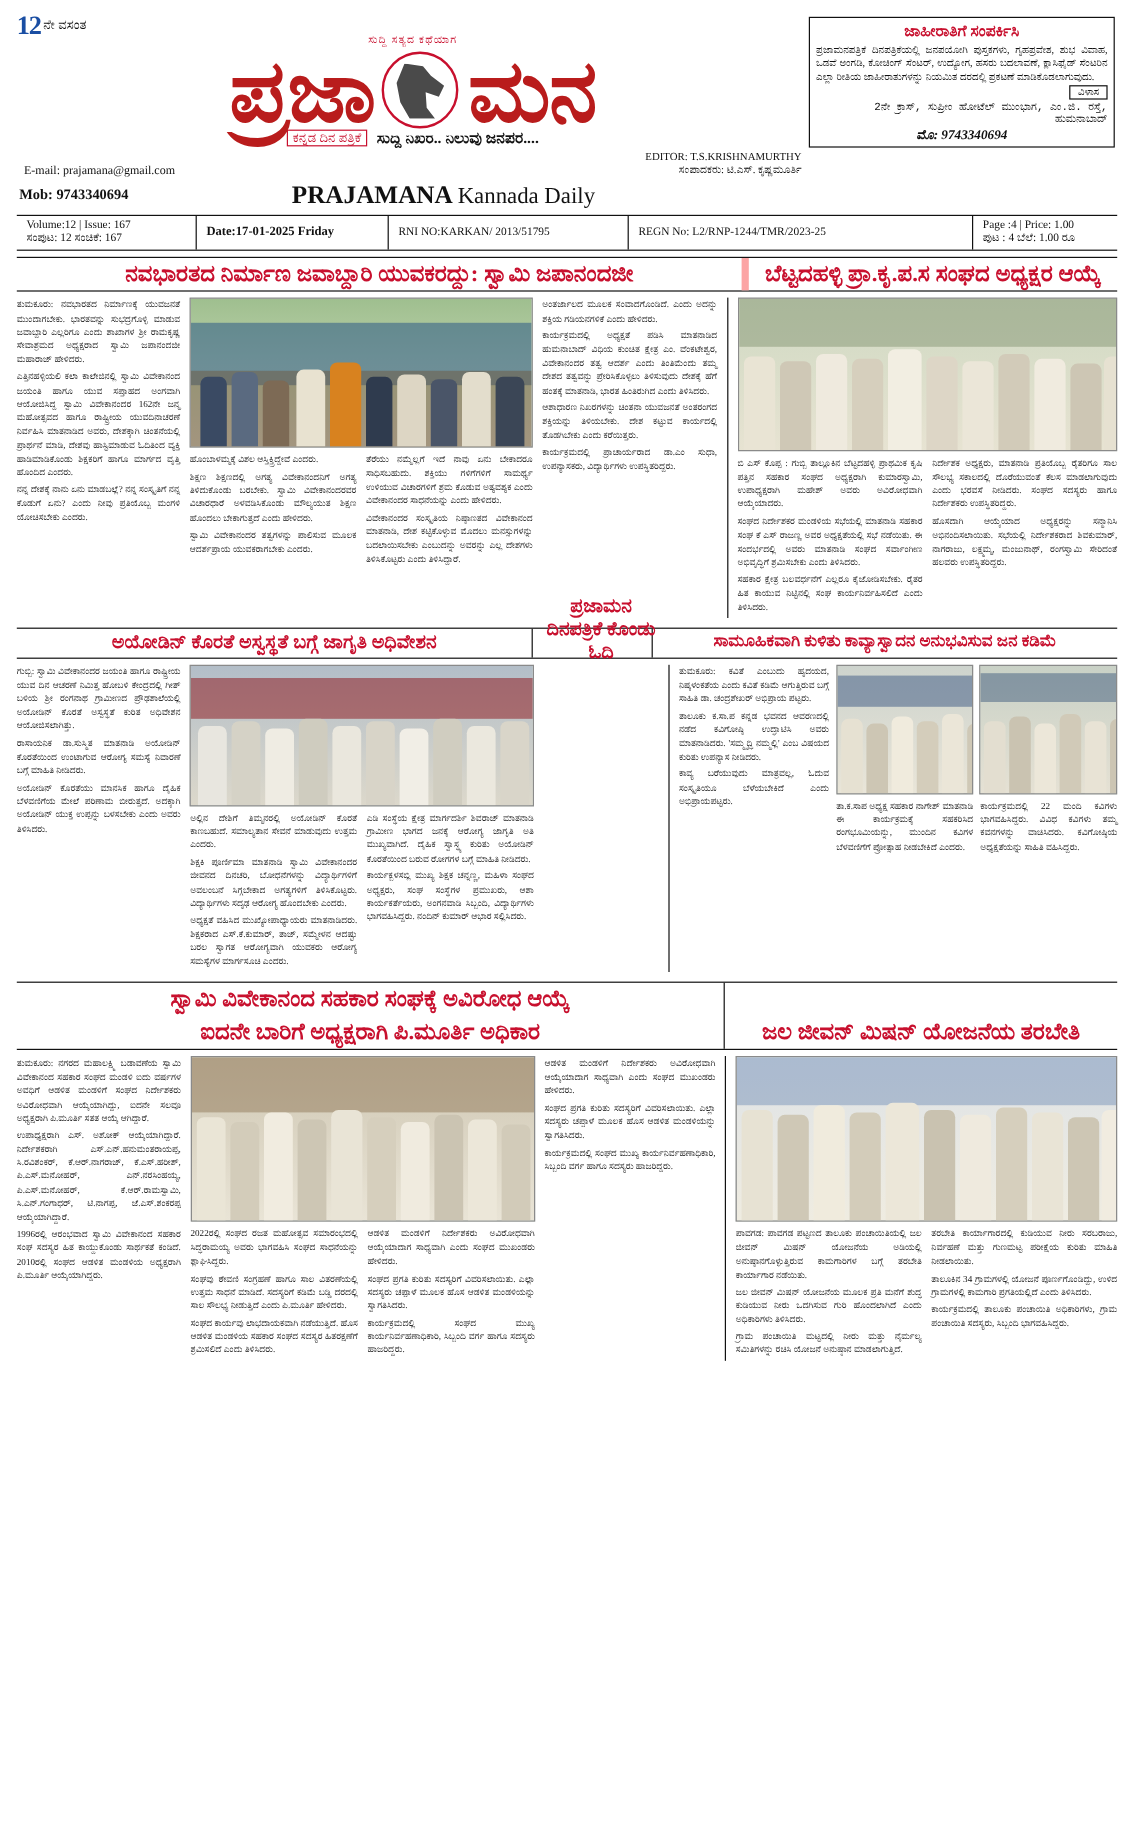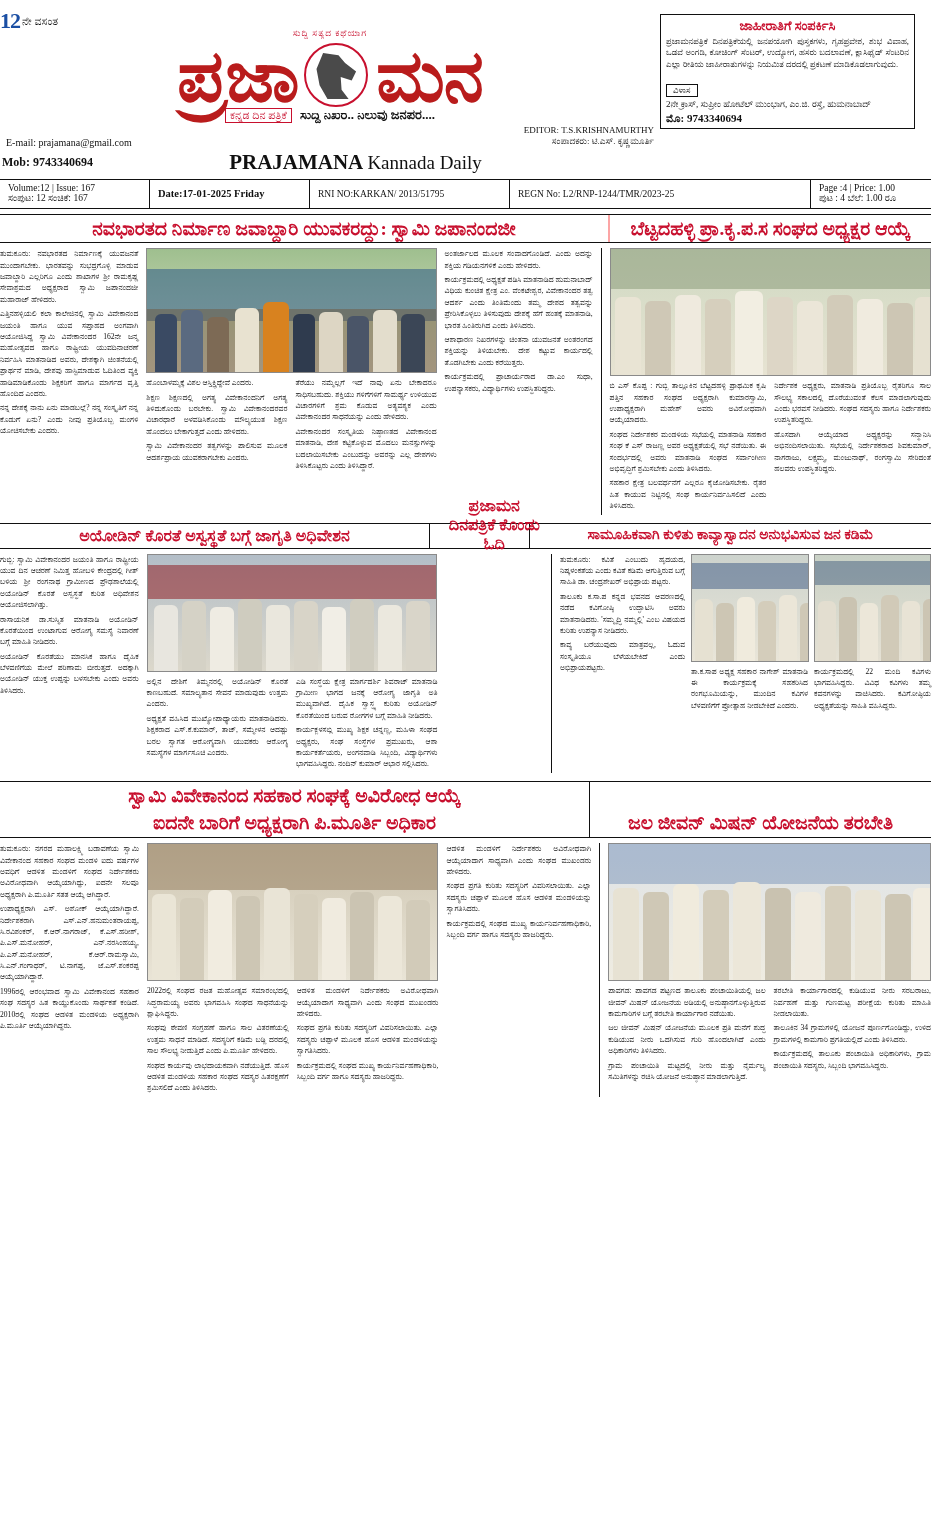--- a/index.html
+++ b/index.html
@@ -4,21 +4,21 @@
 <style>
   * { box-sizing: border-box; }
   html, body { margin:0; padding:0; }
   body {
     width: 945px;
     min-height: 1523px;
     background: #ffffff;
     font-family: "Liberation Serif", serif;
     color: #111;
   }
-  .page { width: 945px; min-height:1523px; padding: 10px 14px 8px 0; position: relative; }
+  .page { width: 945px; min-height:1523px; padding: 10px 14px 8px 14px; position: relative; }
 
   
   .masthead { display:flex; align-items:flex-start; }
   .mh-left { width: 660px; position: relative; }
   .mh-right { width: 255px; border: 1px solid #111; margin-top: 4px; padding: 3px 5px; }
 
   .anniv { display:flex; align-items:center; gap:2px; height:22px; }
   .anniv .num { font-family:"Liberation Serif",serif; font-size:22px; font-weight:bold; color:#1a4ea3; line-height:1; letter-spacing:-1px;}
   .anniv .lbl { font-size:11px; color:#111; }
 
@@ -39,23 +39,23 @@
   .mh-info { display:flex; justify-content:space-between; align-items:flex-end; font-size:10px; margin-top:2px; padding:0 6px; }
   .editor-box { text-align:right; font-size:9px; line-height:1.25; }
 
   .title-row { display:flex; align-items:center; justify-content:space-between; margin-top:2px; padding:0 2px;}
   .mob { font-size:12px; font-weight:bold; }
   .brand-en { font-size:21px; font-weight:bold; letter-spacing:0px; }
   .brand-en .k { font-weight:normal; font-size:19px; }
 
   .ad-head { text-align:center; color:#c8102e; font-weight:bold; font-size:13px; margin-bottom:2px; }
   .ad-body { font-size:8.5px; line-height:1.35; text-align:justify; }
-  .ad-sub { text-align:left; font-size:9px; margin-top:14px; }
+  .ad-sub { text-align:right; font-size:9px; margin-top:1px;font-family:Liberation Mono, monospace; }
   .ad-sub .pill { display:inline-block; border:1px solid #111; padding:0 6px; font-size:8.5px; }
-  .ad-phone { font-size:11px; font-weight:bold; margin-top:2px; }
+  .ad-phone { text-align:center; font-size:11px; font-weight:bold; margin-top:2px;font-style:italic; }
 
   
   .infobar { display:flex; align-items:center; border-top:1.5px solid #111; border-bottom:1.5px solid #111; margin-top:4px; font-size:9.5px; height:30px; }
   .infobar .cell { padding:0 8px; border-right:1px solid #111; height:100%; display:flex; flex-direction:column; justify-content:center; }
   .infobar .cell:last-child { border-right:none; }
   .infobar .cell.big { font-weight:bold; font-size:10.5px; }
 
   
   .hl-bar { border-top:1.5px solid #111; border-bottom:1.5px solid #111; margin-top:5px; margin-bottom:5px; }
   .hl { color:#c8102e; font-weight:bold; text-align:center; font-size:19px; line-height:1.25; padding:2px 0; }
@@ -133,21 +133,21 @@
     <div class="cell" style="width:200px">RNI NO:KARKAN/ 2013/51795</div>
     <div class="cell" style="flex:1">REGN No: L2/RNP-1244/TMR/2023-25</div>
     <div class="cell" style="width:120px">
       <span>Page :4  |  Price: 1.00</span>
       <span>ಪುಟ : 4        ಬೆಲೆ: 1.00 ರೂ</span>
     </div>
   </div>
 
   <div class="hl-bar">
     <div style="display:flex;">
-      <div style="width:610px;border-right:2px solid #fca5a5;">
+      <div style="width:610px;border-right:6px solid #fca5a5;">
         <div class="hl">ನವಭಾರತದ ನಿರ್ಮಾಣ ಜವಾಬ್ದಾರಿ ಯುವಕರದ್ದು: ಸ್ವಾಮಿ ಜಪಾನಂದಜೀ</div>
       </div>
       <div style="flex:1;">
         <div class="hl">ಬೆಟ್ಟದಹಳ್ಳಿ ಪ್ರಾ.ಕೃ.ಪ.ಸ ಸಂಘದ ಅಧ್ಯಕ್ಷರ ಆಯ್ಕೆ</div>
       </div>
     </div>
   </div>
 
   <div class="cols">
 
@@ -255,20 +255,21 @@
         <div class="ppl" style="left:118px;width:24px;height:66px;background:#eae7dd;"></div>
         <div class="ppl" style="left:146px;width:24px;height:70px;background:#d8d4c8;"></div>
         <div class="ppl" style="left:174px;width:24px;height:64px;background:#f1eee6;"></div>
         <div class="ppl" style="left:202px;width:24px;height:72px;background:#d0cdc0;"></div>
         <div class="ppl" style="left:230px;width:24px;height:66px;background:#ebe8de;"></div>
         <div class="ppl" style="left:258px;width:24px;height:70px;background:#d9d5c9;"></div>
       </div>
       <div style="display:flex;gap:8px;">
         <div style="flex:1">
           <p>ಅಲ್ಲಿನ ದೇಶಿಗೆ ತಿಮ್ಮನರಲ್ಲಿ ಅಯೋಡಿನ್ ಕೊರತೆ ಕಾಣಬಹುದೆ. ಸಮಾಲ್ಯತಾನ ಸೇವನೆ ಮಾಡುವುದು ಉತ್ತಮ ಎಂದರು.</p>
+          <p>ಶಿಕ್ಷಕಿ ಪೂರ್ಣಿಮಾ ಮಾತನಾಡಿ ಸ್ವಾಮಿ ವಿವೇಕಾನಂದರ ಜೀವನದ ದಿನಚರಿ, ಬೋಧನೆಗಳನ್ನು ವಿದ್ಯಾರ್ಥಿಗಳಿಗೆ ಅವಲಂಬನೆ ಸಿಗ್ಗಬೇಕಾದ ಅಗತ್ಯಗಳಿಗೆ ತಿಳಿಸಿಕೊಟ್ಟರು. ವಿದ್ಯಾರ್ಥಿಗಳು ಸದೃಢ ಆರೋಗ್ಯ ಹೊಂದಬೇಕು ಎಂದರು.</p>
           <p>ಅಧ್ಯಕ್ಷತೆ ವಹಿಸಿದ ಮುಖ್ಯೋಪಾಧ್ಯಾಯರು ಮಾತನಾಡಿದರು. ಶಿಕ್ಷಕರಾದ ಎಸ್.ಕೆ.ಕುಮಾರ್, ತಾಜ್, ಸಮ್ಮೇಳನ ಆದಷ್ಟು ಬರಲ ಸ್ವಾಗತ ಆರೋಗ್ಯವಾಗಿ ಯುವಕರು ಆರೋಗ್ಯ ಸಮಸ್ಯೆಗಳ ಮಾರ್ಗಸೂಚಿ ಎಂದರು.</p>
         </div>
         <div style="flex:1">
           <p>ಎಡಿ ಸಂಸ್ಥೆಯ ಕ್ಷೇತ್ರ ಮಾರ್ಗದರ್ಶಿ ಶಿವರಾಜ್ ಮಾತನಾಡಿ ಗ್ರಾಮೀಣ ಭಾಗದ ಜನಕ್ಕೆ ಆರೋಗ್ಯ ಜಾಗೃತಿ ಅತಿ ಮುಖ್ಯವಾಗಿದೆ. ದೈಹಿಕ ಸ್ವಾಸ್ಥ್ಯ ಕುರಿತು ಅಯೋಡಿನ್ ಕೊರತೆಯಿಂದ ಬರುವ ರೋಗಗಳ ಬಗ್ಗೆ ಮಾಹಿತಿ ನೀಡಿದರು.</p>
           <p>ಕಾರ್ಯಕ್ಬಳಸಬ್ಲಿ ಮುಖ್ಯ ಶಿಕ್ಷಕ ಚನ್ನಣ್ಣ, ಮಹಿಳಾ ಸಂಘದ ಅಧ್ಯಕ್ಷರು, ಸಂಘ ಸಂಸ್ಥೆಗಳ ಪ್ರಮುಖರು, ಆಶಾ ಕಾರ್ಯಕರ್ತೆಯರು, ಅಂಗನವಾಡಿ ಸಿಬ್ಬಂದಿ, ವಿದ್ಯಾರ್ಥಿಗಳು ಭಾಗವಹಿಸಿದ್ದರು. ನಂದಿನ್ ಕುಮಾರ್ ಆಭಾರ ಸಲ್ಲಿಸಿದರು.</p>
         </div>
       </div>
     </div>
 
     <div class="col" style="width:100px">

